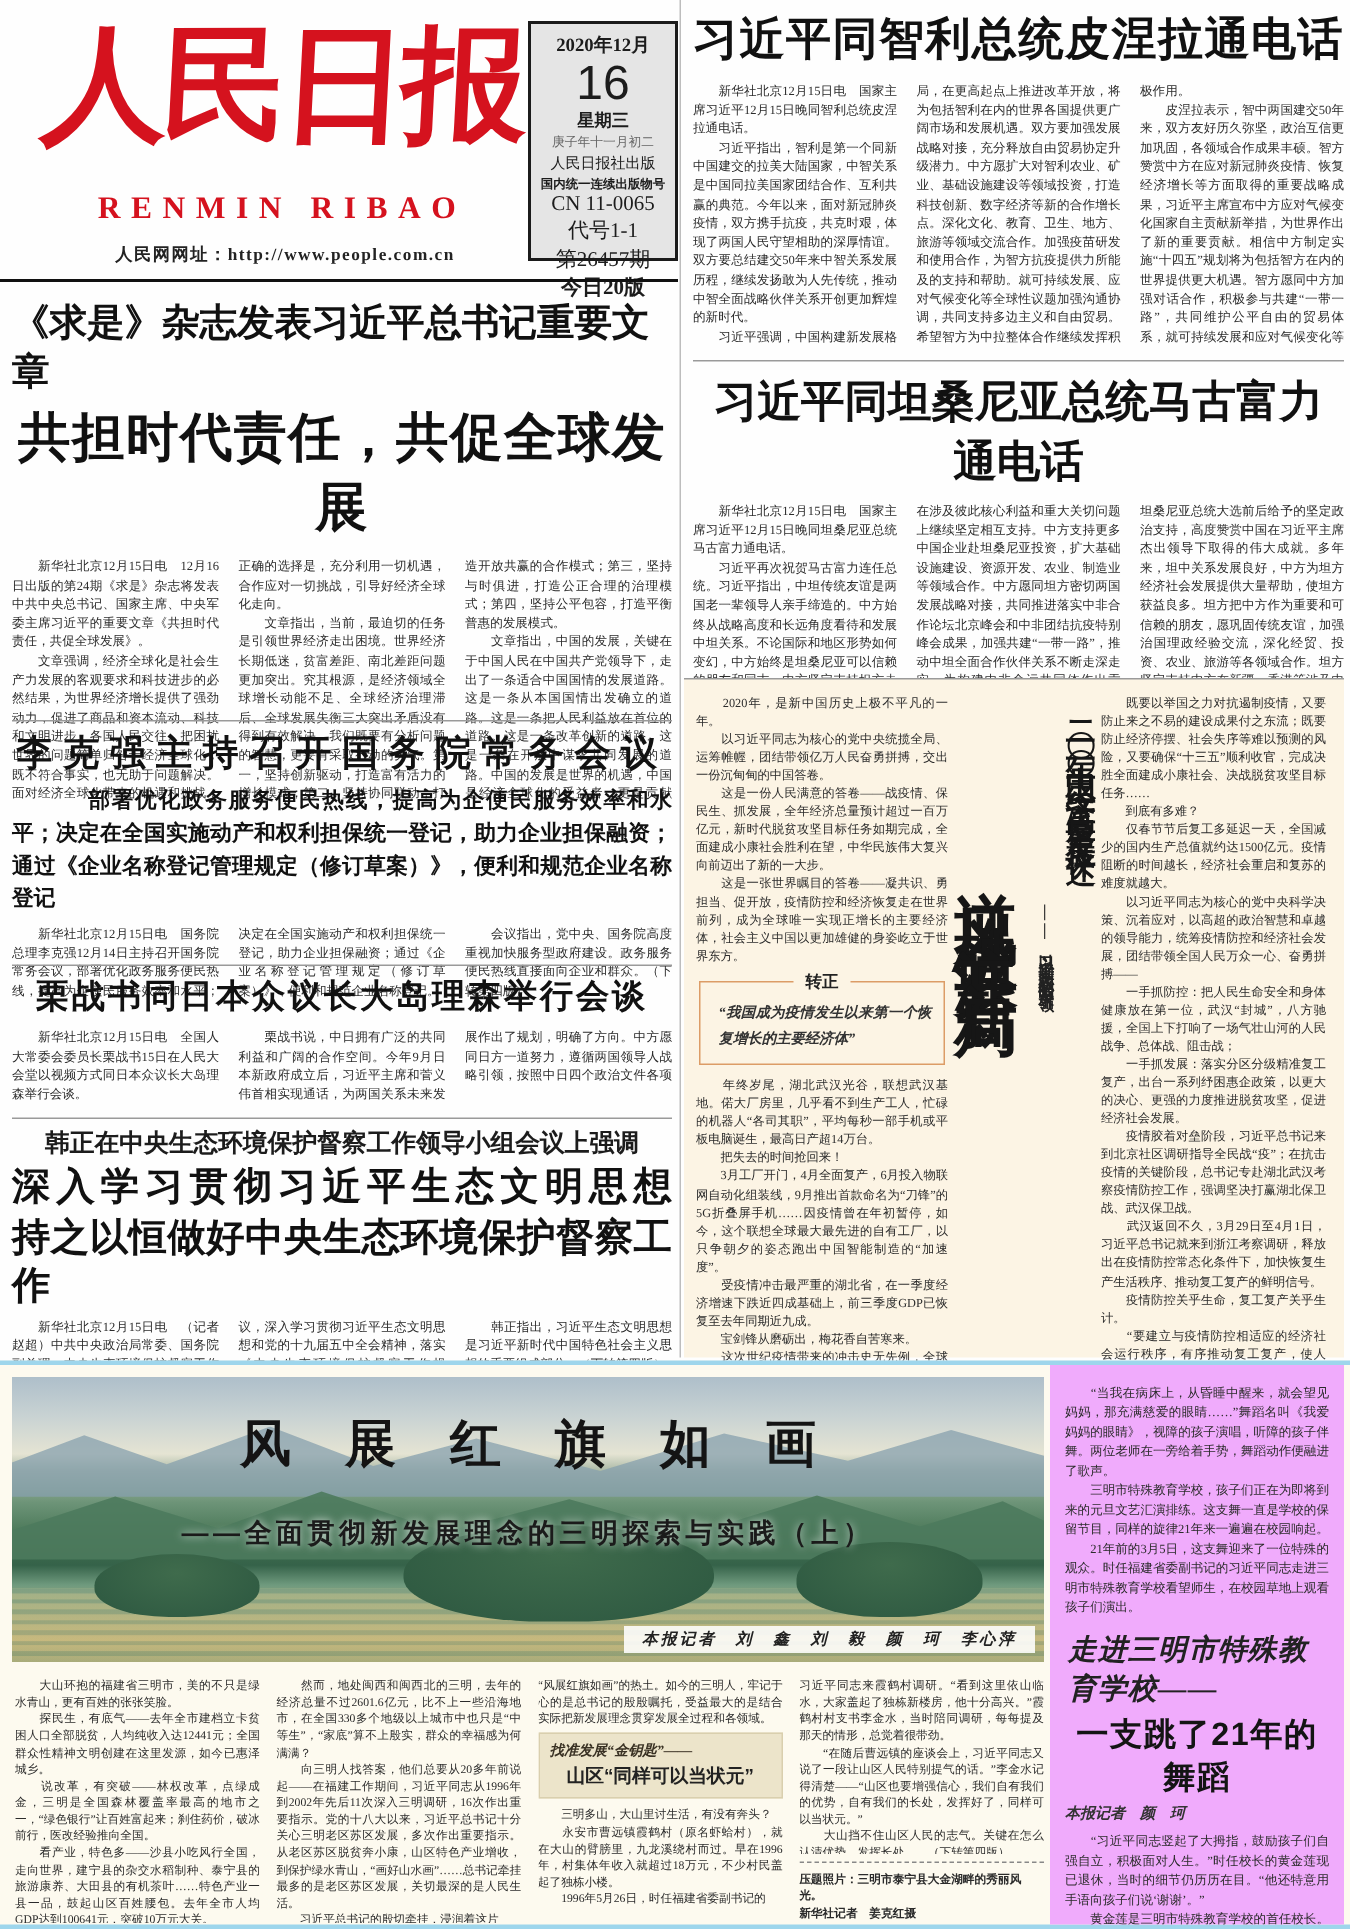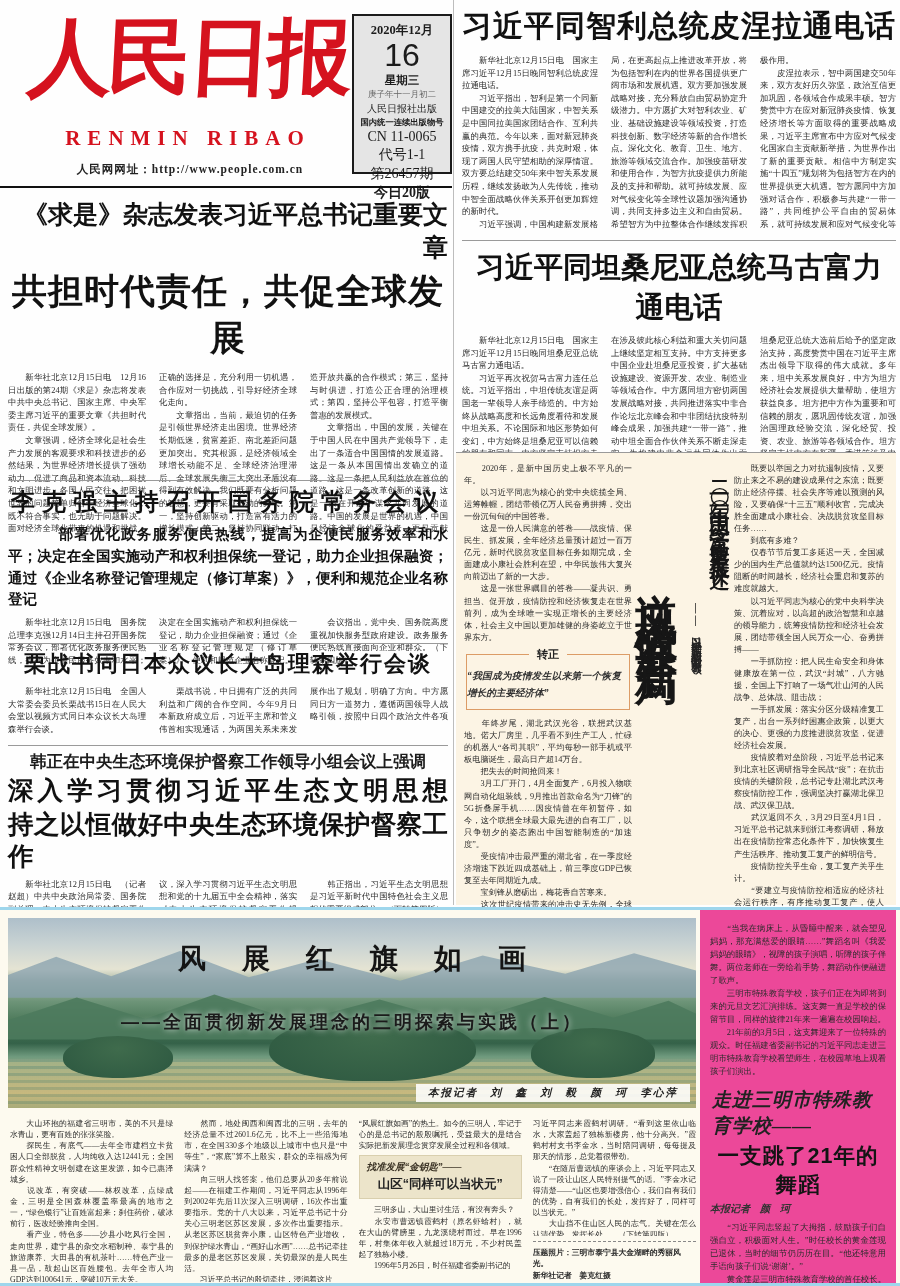--- a/index.html
+++ b/index.html
@@ -25,21 +25,21 @@
         text-align:center;padding-top:6px;background:#e5e5e5;}
   #date-box .db-month{font-size:12.5px;font-weight:bold;}
   #date-box .db-day{font-size:32px;font-family:"Liberation Sans",sans-serif;line-height:1.05;}
   #date-box .db-week{font-size:11.5px;font-weight:bold;}
   #date-box .db-lunar{font-size:8.5px;color:#666;margin:1px 0;}
   #date-box .db-pub{font-size:10px;font-weight:normal;margin:1px 0;}
   #date-box .db-issn-label{font-size:8.3px;font-weight:bold;}
   #date-box .db-small{font-size:14px;line-height:1.35;}
 
   
-  .quote-box{position:relative;border:1px solid #dc9c66;margin:10px 2px 8px 2px;padding:12px 8px 8px 0;}
+  .quote-box{position:relative;border:1px solid #dc9c66;margin:10px 2px 8px 2px;padding:12px 8px 8px 12px;}
   .quote-label{position:absolute;top:-8px;left:50%;transform:translateX(-50%);
         background:#fcf4e4;padding:0 8px;font-weight:bold;font-size:11px;color:#222;}
   .quote-text{font-size:9.6px;line-height:1.8;font-style:italic;font-weight:bold;text-align:justify;color:#333;}
 
   
   .vert{writing-mode:vertical-rl;}
   #feature{left:456px;top:452px;width:440px;height:453px;background:#fcf4e4;
         display:flex;padding:10px 8px 6px 8px;box-sizing:border-box;border-top:1px solid #9a9a9a;}
   #feat-left{width:168px;flex:none;}
   #feat-title{flex:none;width:54px;margin-top:96px;font-size:43px;letter-spacing:12px;
@@ -57,50 +57,50 @@
         background:linear-gradient(180deg,#aebfca 0%,#c9d3d3 14%,#e5e4d3 27%,#a9b8a5 33%,
         #6d9478 44%,#41704f 58%,#356249 66%,#6f9a7e 73%,#c2b583 85%,#9aa87c 93%,#8c9a74 100%);}
   .ph-ridge1{position:absolute;top:12%;left:0;right:0;height:30%;background:#87a0ad;opacity:.75;
         clip-path:polygon(0 100%,0 60%,7% 28%,15% 62%,25% 18%,35% 64%,45% 32%,57% 70%,69% 26%,81% 58%,91% 22%,100% 52%,100% 100%);}
   .ph-ridge2{position:absolute;top:30%;left:0;right:0;height:34%;background:#4c7a5d;opacity:.9;
         clip-path:polygon(0 100%,0 70%,10% 35%,20% 68%,30% 30%,42% 72%,54% 38%,66% 74%,78% 34%,88% 66%,96% 40%,100% 60%,100% 100%);}
   .ph-island{position:absolute;background:radial-gradient(ellipse at 50% 30%,#3f6b4c,#2c5740);border-radius:50% 50% 45% 45%;}
   .ph-water{position:absolute;left:0;right:0;bottom:0;height:26%;
         background:repeating-linear-gradient(180deg,rgba(110,140,110,.35) 0 3px,rgba(200,185,125,.35) 3px 7px),
         linear-gradient(180deg,#8aab8d,#c6b87e 70%,#97a478);}
-  #photo-title{position:absolute;left:0;right:0;top:22px;text-align:center;font-size:28px;
+  #photo-title{position:absolute;left:0;right:0;top:22px;text-align:center;font-size:34px;
         letter-spacing:36px;text-indent:36px;font-family:"Liberation Sans",sans-serif;font-weight:900;color:#141414;}
   #photo-sub{position:absolute;left:0;right:0;top:92px;text-align:center;font-size:18px;
         font-family:"Liberation Sans",sans-serif;font-weight:800;letter-spacing:3px;color:#1b1b1b;
         text-shadow:0 0 6px rgba(255,255,255,.8);}
   #photo-byline{position:absolute;right:6px;bottom:6px;background:rgba(255,255,255,.88);
         padding:2px 12px;font-size:10.5px;font-weight:bold;font-style:italic;letter-spacing:2px;color:#222;}
   #bottom-cols{position:absolute;left:10px;top:208px;width:686px;height:164px;display:flex;gap:11px;}
   .bcol{flex:1;overflow:hidden;}
   .bcol .body-text{font-size:7.8px;line-height:1.43;}
   #key-box{background:#ece4ca;border:1px solid #d9cfae;padding:5px 7px;margin:4px 0 5px 0;}
   #key-box .kb1{font-size:9.5px;font-weight:bold;font-style:italic;color:#3a3224;}
   #key-box .kb2{font-size:12.5px;font-weight:900;font-family:"Liberation Sans",sans-serif;
         text-align:center;color:#222;margin-top:2px;}
   .dash-div{border-top:1px dashed #888;margin:5px 0;}
   .photo-credit{font-size:7.8px;line-height:1.45;white-space:pre-line;color:#2b2b2b;font-weight:bold;}
 
   
-  #right-col{position:absolute;left:700px;top:0px;width:196px;height:373px;background:#ec4899;
+  #right-col{position:absolute;left:700px;top:0px;width:196px;height:373px;background:#f0abfc;
         padding:12px 10px 6px 10px;box-sizing:border-box;overflow:hidden;}
   #right-col .body-text{font-size:8.4px;line-height:1.55;}
   #dance-kicker{font-size:19px;font-weight:bold;font-style:italic;letter-spacing:1px;margin:9px 0 2px 2px;color:#222;}
   #dance-title{font-family:"Liberation Sans",sans-serif;font-weight:900;font-size:21.5px;
         text-align:center;letter-spacing:1px;color:#141414;}
   #dance-byline{text-align:left;font-size:10px;font-weight:bold;font-style:italic;margin:3px 0 5px 0;color:#333;}
 
   
   .headline-a{font-size:30px;text-align:center;letter-spacing:1px;}
   .headline-b{font-size:29px;text-align:center;}
-  .kicker-c{font-size:25px;text-align:right;letter-spacing:0px;}
+  .kicker-c{font-size:25px;text-align:left;letter-spacing:0px;}
   .headline-c{font-size:35px;text-align:center;letter-spacing:1px;margin-top:4px;}
   .headline-d{font-size:24px;text-align:center;letter-spacing:7px;}
   .subtitle-d{font-family:"Liberation Sans",sans-serif;font-weight:bold;font-size:14.5px;
         line-height:1.5;text-align:justify;text-indent:3.5em;color:#111;margin-top:6px;}
   .headline-e{font-size:22px;text-align:center;letter-spacing:2px;}
   .kicker-f{font-family:"Liberation Sans",sans-serif;font-weight:900;font-size:16.5px;text-align:center;}
   .headline-f{font-size:25.5px;text-align:justify;text-align-last:justify;line-height:1.25;margin-top:2px;}
 </style>
 </head>
 <body>

